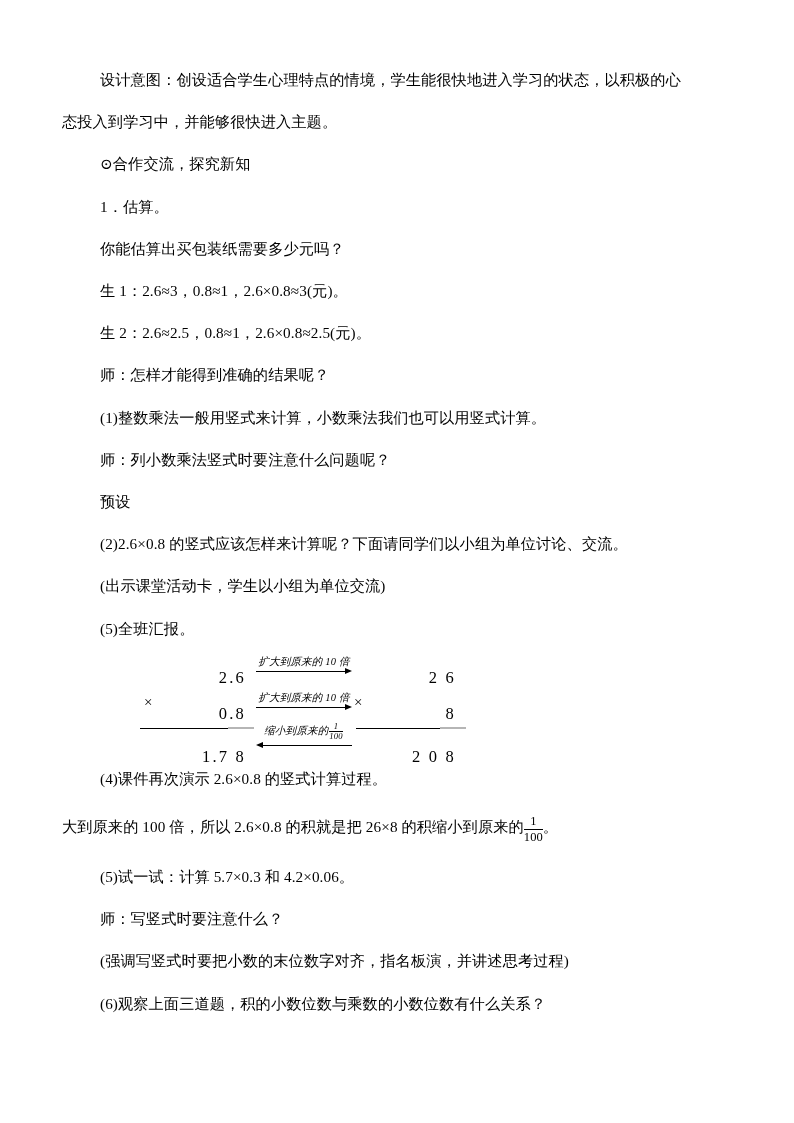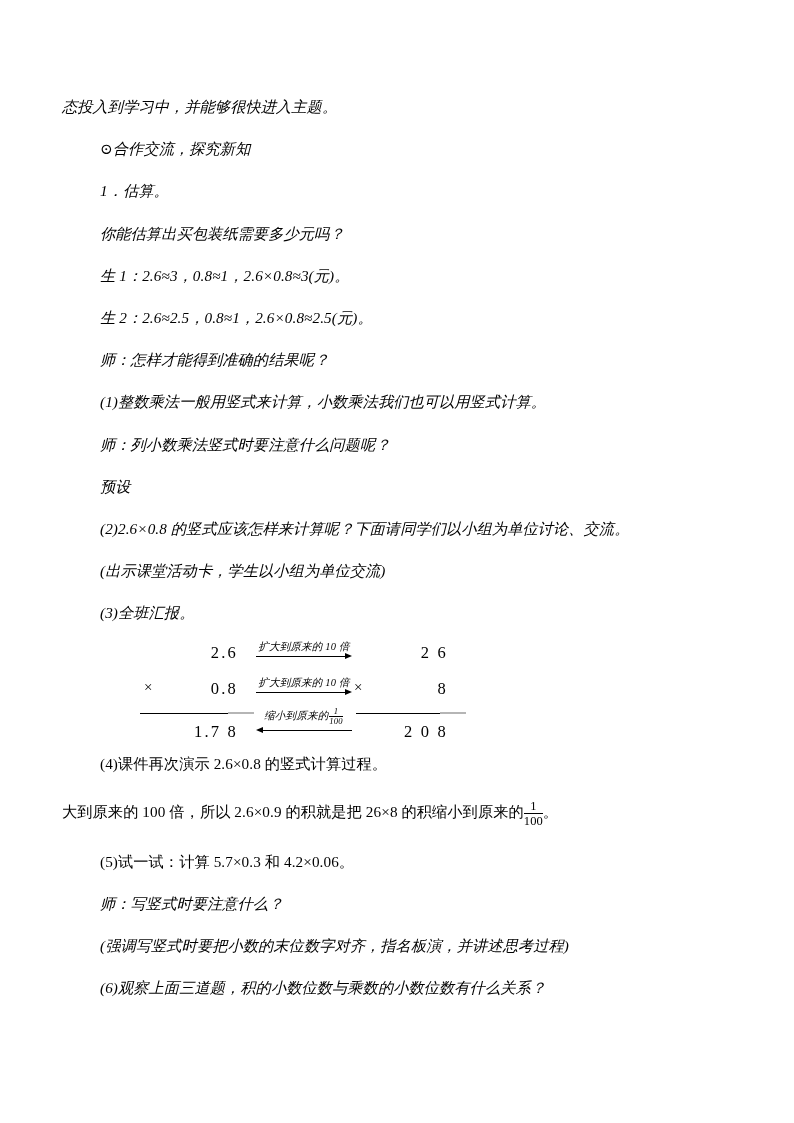--- a/index.html
+++ b/index.html
@@ -25,21 +25,21 @@
   }
   .line {
     font-size: 15.2px;
     line-height: 1.0;
     white-space: nowrap;
     letter-spacing: 0.1px;
   }
   
   .ind2 { text-indent: 0; padding-left: 38px; }
   .ind0 { padding-left: 0; }
-  .gap-b { margin-top: 27px; font-style: italic; }
+  .gap-b { margin-top: 27px; }
 
   
   .calc-figure {
     position: relative;
     height: 104px;
     margin-top: 16px;
     font-size: 15px;
   }
   .calc-inner {
     position: absolute;
@@ -51,24 +51,25 @@
   
   .col-left { position: absolute; left: 0; top: 0; width: 120px; height: 104px; }
   .col-right { position: absolute; left: 210px; top: 0; width: 120px; height: 104px; font-family: Liberation Serif, serif; }
 
   .row-1 { position: absolute; top: 6px;  width: 100%; }
   .row-2 { position: absolute; top: 42px; width: 100%; }
   .row-3 { position: absolute; top: 85px; width: 100%; }
 
   .operand {
     position: absolute;
-    right: 20px;
+    right: 12px;
     font-size: 16.5px;
     letter-spacing: 2.2px;
     white-space: nowrap;
+    margin-top: 10px;
   }
   .times-sign {
     position: absolute;
     left: 6px;
     font-size: 15px;
   }
   .rule {
     position: absolute;
     top: 76px;
     left: 2px;
@@ -170,36 +171,37 @@
     display: block;
     font-size: 12.5px;
     padding-top: 1px;
   }
 </style>
 </head>
 <body>
 
 <div class="page">
 
+  <div class="line ind2">设计意图：创设适合学生心理特点的情境，学生能很快地进入学习的状态，以积极的心</div>
   <div class="line ind0 gap-b">态投入到学习中，并能够很快进入主题。</div>
 
   <div class="line ind2 gap-b">⊙合作交流，探究新知</div>
 
   <div class="line ind2 gap-b">1．估算。</div>
   <div class="line ind2 gap-b">你能估算出买包装纸需要多少元吗？</div>
   <div class="line ind2 gap-b">生 1：2.6≈3，0.8≈1，2.6×0.8≈3(元)。</div>
   <div class="line ind2 gap-b">生 2：2.6≈2.5，0.8≈1，2.6×0.8≈2.5(元)。</div>
 
   <div class="line ind2 gap-b">师：怎样才能得到准确的结果呢？</div>
   <div class="line ind2 gap-b">(1)整数乘法一般用竖式来计算，小数乘法我们也可以用竖式计算。</div>
   <div class="line ind2 gap-b">师：列小数乘法竖式时要注意什么问题呢？</div>
   <div class="line ind2 gap-b">预设</div>
   <div class="line ind2 gap-b">(2)2.6×0.8 的竖式应该怎样来计算呢？下面请同学们以小组为单位讨论、交流。</div>
   <div class="line ind2 gap-b">(出示课堂活动卡，学生以小组为单位交流)</div>
-  <div class="line ind2 gap-b">(3)全班汇报。</div>
+  <div class="line ind2 gap-b">(5)全班汇报。</div>
 
   <div class="calc-figure">
     <div class="calc-inner">
 
       <div class="col-left">
         <div class="row-1">
           <span class="operand">2.6</span>
         </div>
         <div class="row-2">
           <span class="times-sign">×</span>
@@ -246,20 +248,20 @@
         <div class="rule"></div>
         <div class="row-3">
           <span class="operand">2 0 8</span>
         </div>
       </div>
 
     </div>
   </div>
 
   <div class="line ind2" style="margin-top:15px">(4)课件再次演示 2.6×0.8 的竖式计算过程。</div>
-  <div class="line ind0" style="margin-top:29px"><span>大到原来的 100 倍，所以 2.6×0.9 的积就是把 26×8 的积缩小到原来的</span><span class="inline-frac-body"><span class="nu">1</span><span class="de">100</span></span><span>。</span></div>
+  <div class="line ind0" style="margin-top:29px"><span>大到原来的 100 倍，所以 2.6×0.8 的积就是把 26×8 的积缩小到原来的</span><span class="inline-frac-body"><span class="nu">1</span><span class="de">100</span></span><span>。</span></div>
 
   <div class="line ind2" style="margin-top:26px">(5)试一试：计算 5.7×0.3 和 4.2×0.06。</div>
   <div class="line ind2 gap-b">师：写竖式时要注意什么？</div>
   <div class="line ind2 gap-b">(强调写竖式时要把小数的末位数字对齐，指名板演，并讲述思考过程)</div>
   <div class="line ind2 gap-b">(6)观察上面三道题，积的小数位数与乘数的小数位数有什么关系？</div>
 
 </div>
 
 </body></html>

